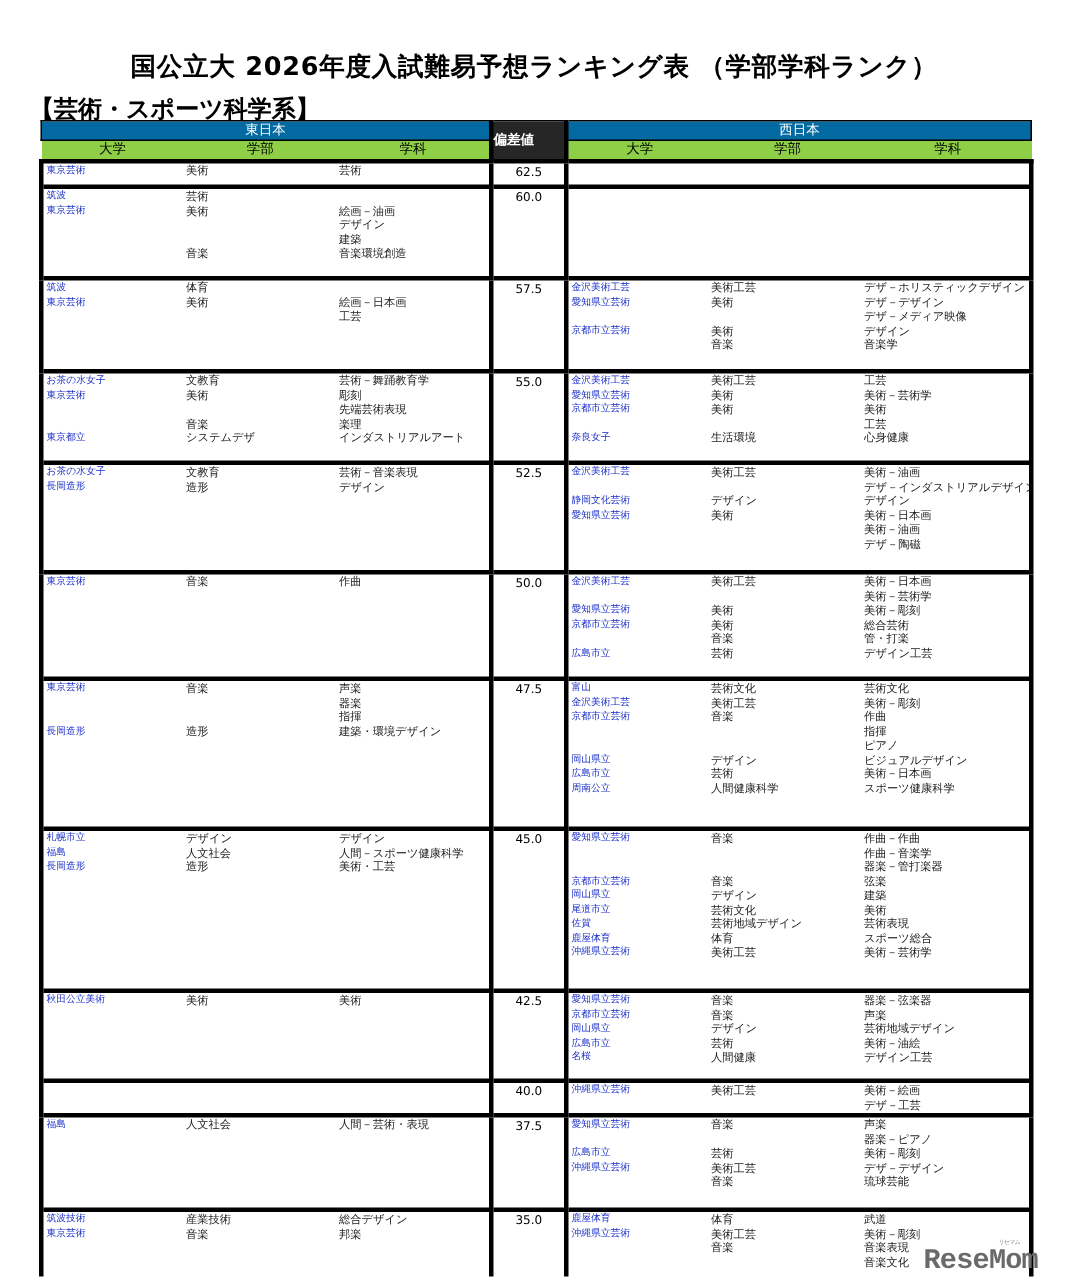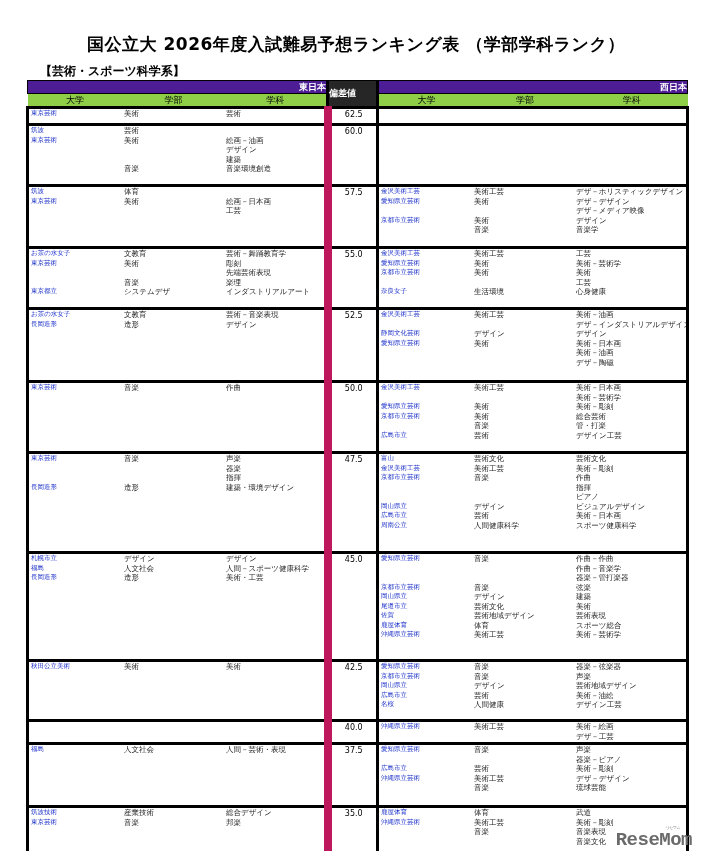--- a/index.html
+++ b/index.html
@@ -1,26 +1,26 @@
 <!DOCTYPE html>
 <html><head>
 <meta charset="utf-8">
 <style>
   html, body { margin:0; padding:0; background:#fff; }
   body { width:712px; height:851px; position:relative; font-family:"DejaVu Sans", sans-serif; color:#000; overflow:hidden; }
   .title { position:absolute; top:33px; left:0; width:712px; text-align:center; font-size:17px; font-weight:bold; letter-spacing:0.5px; }
-  .section { position:absolute; top:63px; left:40px; font-size:12px; font-weight:bold; }
+  .section { position:absolute; top:63px; left:20px; font-size:16px; font-weight:bold; }
   table.rank { position:absolute; top:80px; left:26px; width:660px; border-collapse:collapse; table-layout:fixed; }
   table.rank td { padding:0; vertical-align:top; }
-  .h-dark { background:#4c1d95; color:#fff; font-weight:bold; font-size:9px; text-align:right; height:12px; line-height:12px; border:1px solid #000; }
+  .h-dark { background:#0369a1; color:#fff; font-weight:normal; font-size:9px; text-align:center; height:12px; line-height:12px; border:1px solid #000; }
   .h-green td { background:#8fcf48; font-size:9px; height:12px; line-height:12px; text-align:center; border-bottom:1px solid #000; }
   .h-score { background:#262626; color:#fff; font-weight:bold; font-size:9px; text-align:left; vertical-align:middle !important; border:1px solid #000; border-left:3px solid #000; border-right:3px solid #000;}
   tr.band > td { border-top:3px solid #000; }
   td.side { border-left:3px solid #000; border-right:3px solid #000; }
-  td.score { text-align:center; font-size:8px; border-left:8px solid #be185d; border-right:3px solid #000; line-height:11px; }
+  td.score { text-align:center; font-size:8px; border-left:3px solid #be185d; border-right:3px solid #000; line-height:11px; }
   .grid { display:grid; grid-template-columns: 95px 102px 1fr; }
   .cell { font-size:7.5px; line-height:9.5px; height:9.5px; white-space:nowrap; overflow:hidden; }
   .u { color:#1a2fc8; font-size:6.5px; padding-left:2px; }
   .f { color:#222; padding-left:0; }
   .d { color:#222; }
   table.rank { border-bottom:3px solid #000; }
   .logo { position:absolute; right:20px; bottom:0; font-family:Liberation Mono, monospace; font-weight:bold; font-size:19px; color:#6a6a6a; letter-spacing:-0.5px; }
   .logo small { position:absolute; top:-4px; right:12px; font-size:4px; font-weight:normal; color:#888; }
 </style>
 </head>

